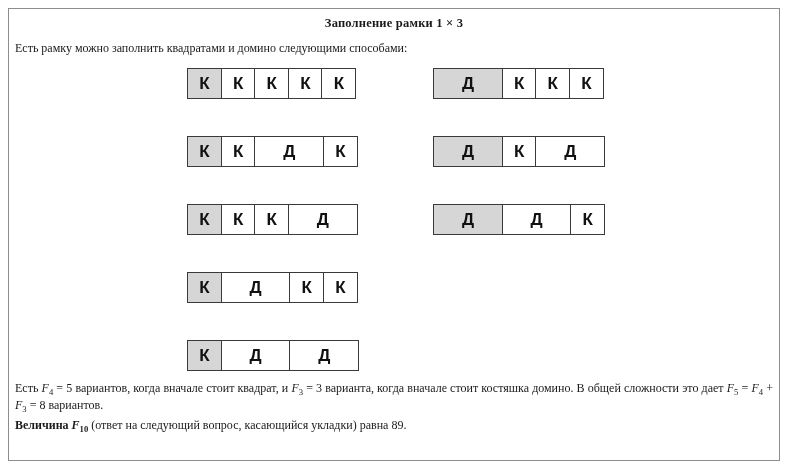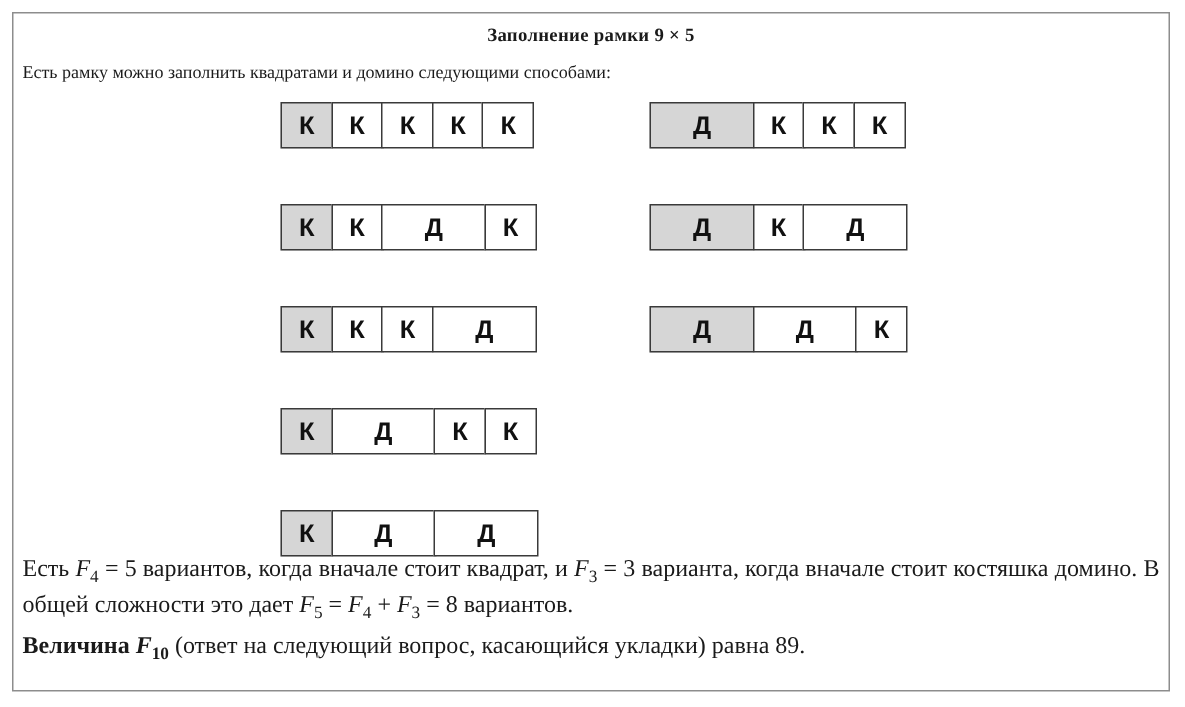--- a/index.html
+++ b/index.html
@@ -60,45 +60,45 @@
     margin-left: -1.4px;
   }
   .cell:first-child { margin-left: 0; }
   .cell.sq { width: 35px; }
   .cell.dom { width: 70px; }
   .cell.shaded { background: #d6d6d6; }
   .footer {
     position: absolute;
     left: 6px;
     right: 6px;
-    bottom: 0;
-    font-size: 16px;
+    bottom: 24px;
+    font-size: 12px;
   }
   .footer p {
     margin: 0 0 2px 0;
     text-align: justify;
     line-height: 1.32;
   }
-  .footer p.last { margin-bottom: 16px; }
+  .footer p.last { margin-bottom: 0; }
   .fvar {
     font-style: italic;
     font-family: "Liberation Serif", "DejaVu Serif", serif;
   }
   .fvar sub {
     font-style: normal;
     font-size: 0.72em;
   }
   b .fvar { font-weight: bold; }
 </style>
 </head>
 <body>
 
 <div id="page">
 
-  <div class="title">Заполнение рамки 9 × 5</div>
+  <div class="title">Заполнение рамки 1 × 3</div>
 
   <div class="intro">Есть рамку можно заполнить квадратами и домино следующими способами:</div>
 
   <div class="board-area">
 
     <div class="diagram" style="left:178px; top:12px;">
       <div class="cell sq shaded">К</div>
       <div class="cell sq">К</div>
       <div class="cell sq">К</div>
       <div class="cell sq">К</div>

